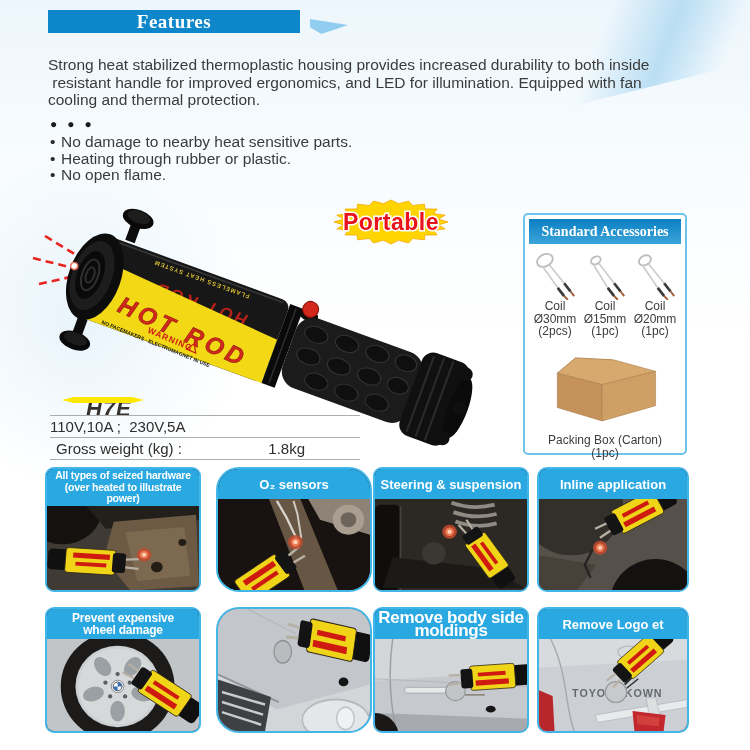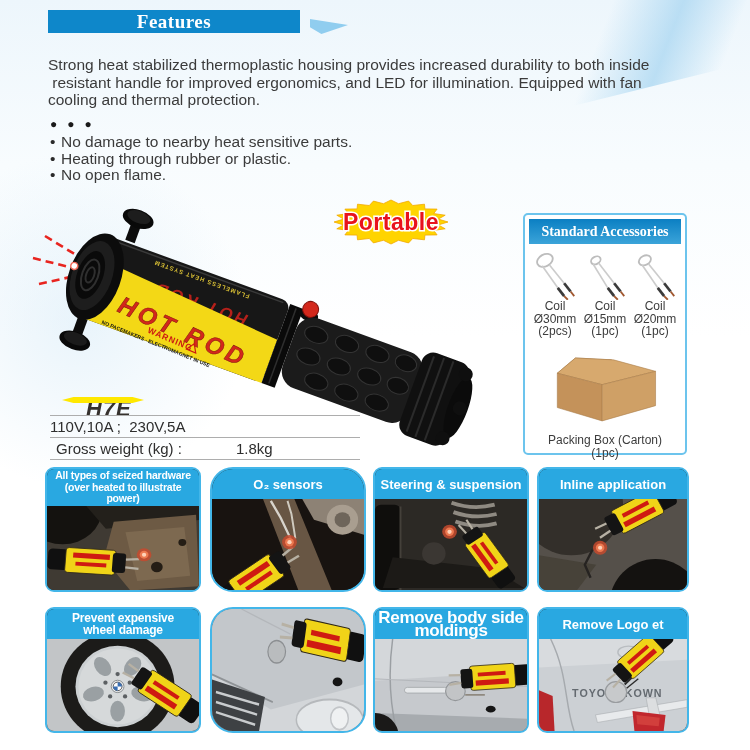--- a/index.html
+++ b/index.html
@@ -44,34 +44,34 @@
   .coil-col svg{display:block;margin:0 auto;}
   .coil-lbl{font-size:12px;line-height:12.5px;color:#3c3c3c;margin-top:0;}
   .carton-wrap{text-align:center;margin-top:14px;}
   .pack-lbl{text-align:center;font-size:12px;line-height:13px;color:#3c3c3c;margin-top:6px;}
   
   .specs{left:50px;top:415px;width:310px;font-size:15px;color:#2e2e2e;}
   .specs .srow{display:flex;align-items:center;height:21px;border-top:1px solid #adadad;white-space:pre;}
   .specs .srow:last-child{border-bottom:1px solid #adadad;}
   .specs .slabel{width:180px;padding-left:6px;}
   .specs .sval1{white-space:pre;}
-  .specs .sval2{flex:1;text-align:left;padding-right:55px;white-space:pre;}
+  .specs .sval2{flex:1;text-align:right;padding-right:55px;white-space:pre;}
   
   .tile{position:absolute;width:156px;border:2px solid #43b6e9;border-radius:9px;overflow:hidden;
         box-sizing:border-box;background:#222;display:flex;flex-direction:column;}
   .tile .cap{background:#29a8e1;color:#fff;font-weight:700;min-height:28px;
         display:flex;flex-direction:column;align-items:center;justify-content:center;
         text-align:center;line-height:13px;font-size:13px;padding:1px 1px;}
   .tile .cap.two{font-size:10.5px;line-height:11.5px;letter-spacing:-.2px;}
   .tile .cap.cond{font-size:17px;letter-spacing:-.3px;}
   .tile .photo{flex:1;display:block;}
   .tile svg{display:block;width:100%;height:100%;}
   .r1{top:467px;height:125px;}
   .r2{top:607px;height:126px;}
-  .c1{left:45px;} .c2{left:210px;border-radius:23px;} .c3{left:373px;} .c4{left:537px;width:152px;border-radius:10px;}
+  .c1{left:45px;} .c2{left:216px;border-radius:23px;} .c3{left:373px;} .c4{left:537px;width:152px;border-radius:10px;}
 </style>
 </head>
 <body>
 
 <svg width="0" height="0" style="position:absolute" aria-hidden="true">
   <defs>
     <g id="minitool">
       <rect x="0" y="3" width="14" height="16" rx="3" fill="#101010"></rect>
       <rect x="12" y="1.5" width="34" height="19" rx="2" fill="#f0d418" stroke="#30291a" stroke-width="0.6"></rect>
       <rect x="17" y="5" width="25" height="4" fill="#cf1a12"></rect>

